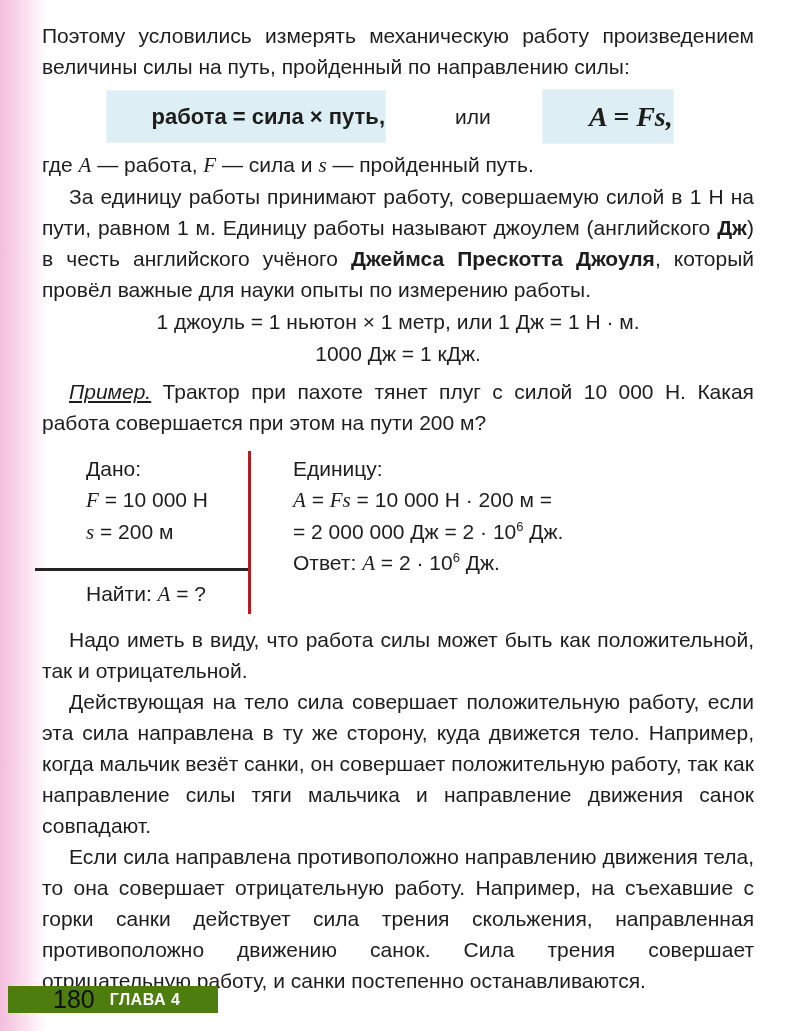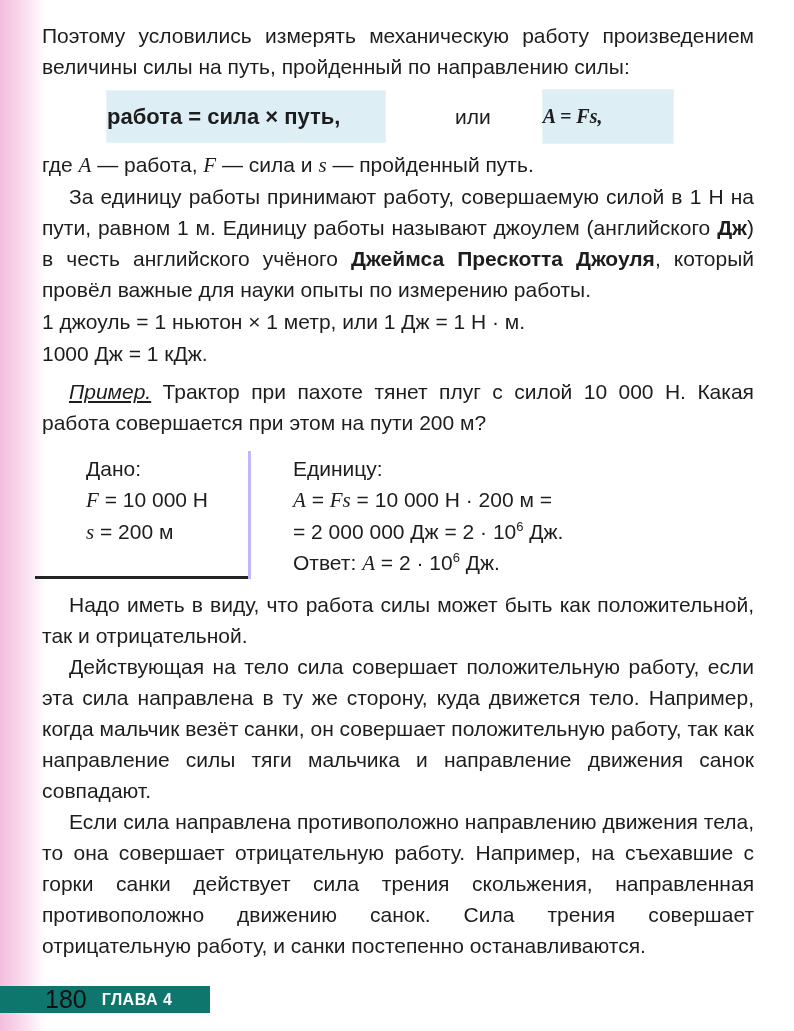--- a/index.html
+++ b/index.html
@@ -40,91 +40,91 @@
   }
   .no-indent { text-indent: 0; }
 
   .formula-row {
     display: flex;
     align-items: center;
     margin: 8px 0 6px 0;
   }
   .formula-box {
     background: #ddeff4;
-    text-align: left;
+    text-align: right;
     box-shadow: 0 0 0 1px #e9f4f7;
   }
   .fbox-verbal {
     width: 278px;
     margin-left: 65px;
     padding: 10px 0;
     font-weight: bold;
     font-size: 22px;
   }
   .or-word {
     margin-left: 70px;
     font-size: 21px;
   }
   .fbox-symbolic {
     width: 130px;
     margin-left: 52px;
     padding: 11px 0;
     font-family: "Liberation Serif", "DejaVu Serif", serif;
     font-style: italic;
     font-weight: bold;
-    font-size: 20px;
+    font-size: 28px;
   }
 
   .mvar {
     font-family: "Liberation Serif", "DejaVu Serif", serif;
     font-style: italic;
   }
   .it { }
   .b  { font-weight: bold; }
   .eq-center {
     margin: 1px 0;
-    text-align: left;
+    text-align: center;
     text-indent: 0;
   }
   .ex-label {
     font-style: italic;
     text-decoration: underline;
   }
   .spacer-s { height: 6px; }
 
   .problem {
     display: flex;
     margin: 13px 0 10px 0;
   }
   .given-col {
     width: 206px;
-    border-right: 3px solid #c4b5fd;
+    border-right: 3px solid #b91c1c;
     display: flex;
     flex-direction: column;
   }
   .given-top { padding: 2px 0 0 44px; }
   .given-spacer { flex: 1; min-height: 20px; }
   .given-rule {
     border-top: 3px solid #242424;
     margin-left: -7px;
     height: 0;
   }
   .find-row { padding: 7px 0 4px 44px; }
   .solution-col { padding: 2px 0 0 42px; }
   sup.pow {
     font-size: 13px;
     line-height: 0;
     vertical-align: super;
   }
 
   .footer-band {
     position: absolute;
-    left: 0; top: 986px;
+    left: 8px; top: 986px;
     width: 210px; height: 27px;
-    background: #0f766e;
+    background: #4d7c0f;
     display: flex;
     align-items: center;
   }
   .page-num {
     font-size: 25px;
     color: #101010;
     margin-left: 45px;
   }
   .chapter-label {
     font-size: 16px;
@@ -164,20 +164,21 @@
 
     <div class="problem">
       <div class="given-col">
         <div class="given-top">
           <div class="it">Дано:</div>
           <div><span class="mvar">F</span><span> = 10 000 Н</span></div>
           <div><span class="mvar">s</span><span> = 200 м</span></div>
         </div>
         <div class="given-spacer"></div>
         <div class="given-rule"></div>
+        <div class="find-row"><span class="it">Найти</span><span>: </span><span class="mvar">A</span><span> = ?</span></div>
       </div>
       <div class="solution-col">
         <div class="it">Единицу:</div>
         <div><span class="mvar">A</span><span> = </span><span class="mvar">Fs</span><span> = 10 000 Н · 200 м =</span></div>
         <div><span>= 2 000 000 Дж = 2 · 10</span><sup class="pow">6</sup><span> Дж.</span></div>
         <div><span class="it">Ответ:</span><span> </span><span class="mvar">A</span><span> = 2 · 10</span><sup class="pow">6</sup><span> Дж.</span></div>
       </div>
     </div>
 
     <p class="para">Надо иметь в виду, что работа силы может быть как положительной, так и отрицательной.</p>

